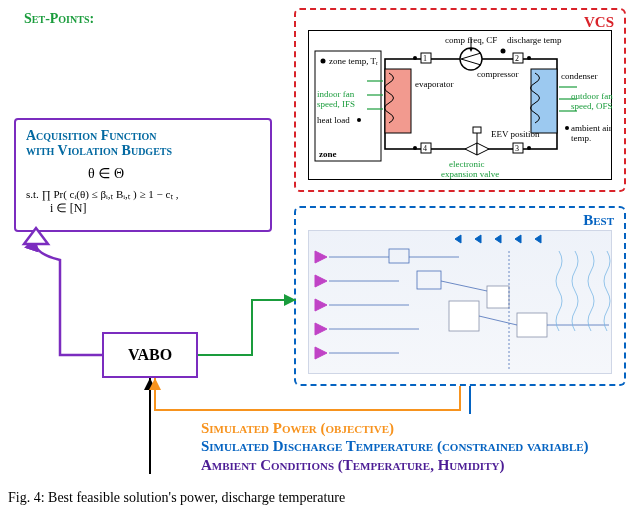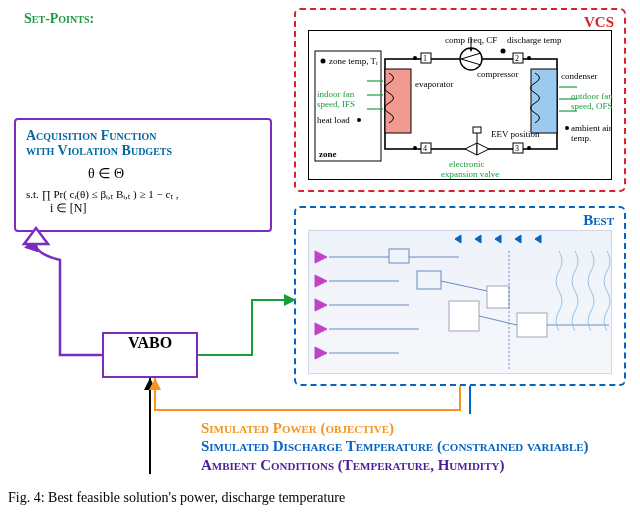--- a/index.html
+++ b/index.html
@@ -58,21 +58,21 @@
     font-family: serif; font-size:11px; line-height:1.3;
     margin-top:6px;
   }
 
   
   .vabo-node {
     top: 332px; left: 102px; width: 96px; height: 46px;
     border: 2.5px solid #7b2cbf;
     background:#fff;
     box-sizing: border-box;
-    display:flex; align-items:flex-start; justify-content:center;
+    display:flex; align-items:center; justify-content:center;
     font-weight:bold; font-size:16px;
   }
 
   
   .twin-panel {
     top: 206px; left: 294px; width: 332px; height: 180px;
     border: 2px dashed #0563c1;
     border-radius: 6px;
     background:#fff;
     box-sizing: border-box;

